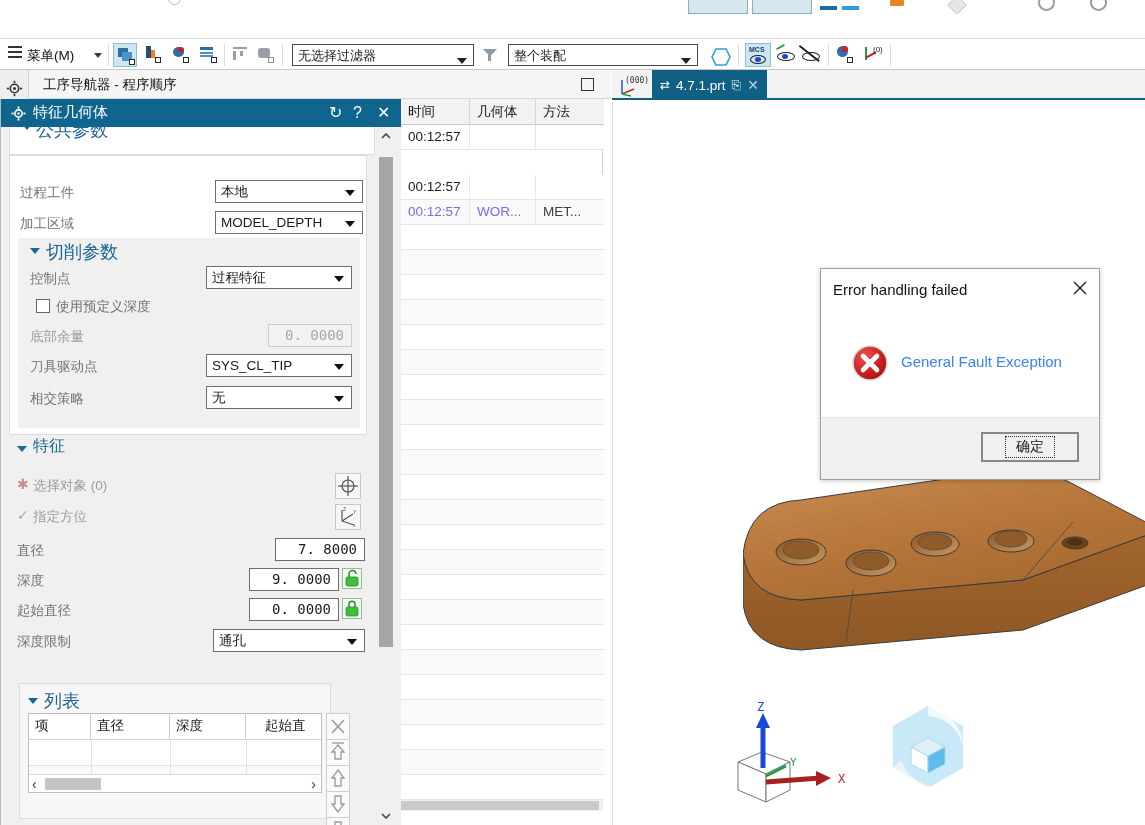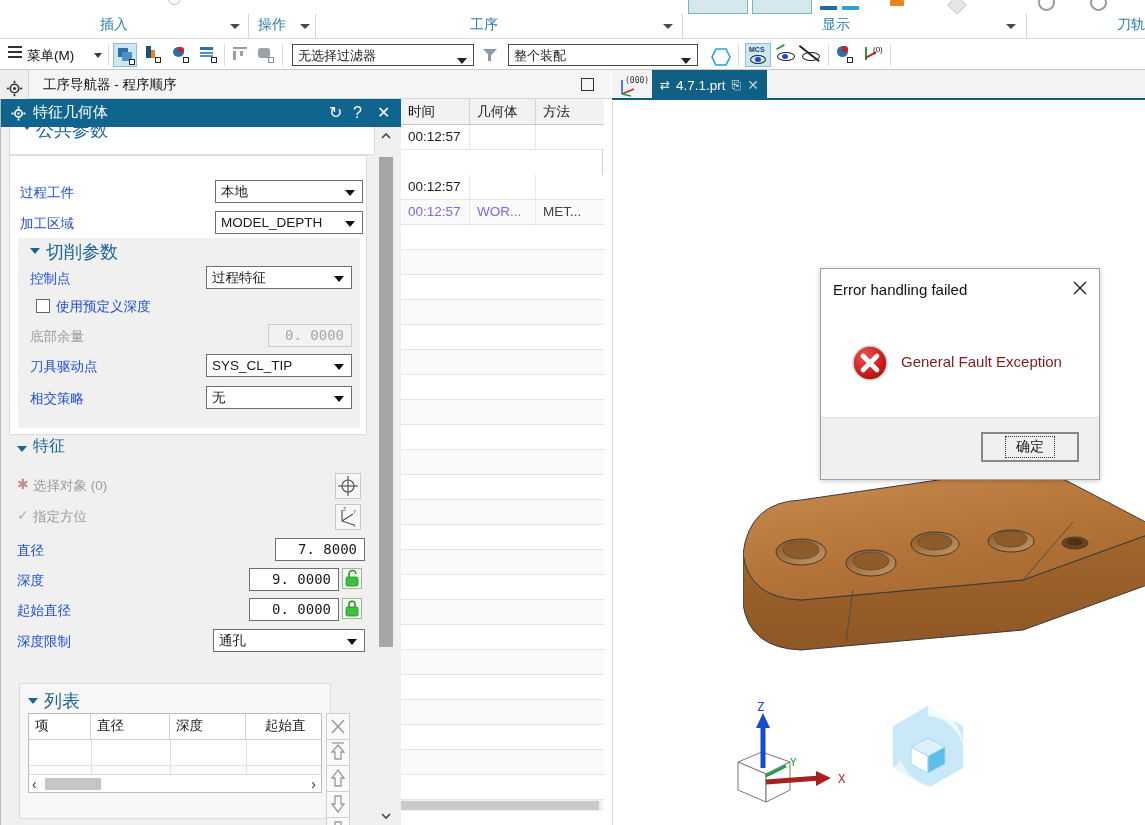--- a/index.html
+++ b/index.html
@@ -125,21 +125,21 @@
   #sb-up { position:absolute; left:0; top:0; width:18px; height:18px; }
   #sb-dn { position:absolute; left:0; bottom:0; width:18px; height:18px; }
   #sb-thumb { position:absolute; left:2px; top:30px; width:14px; height:490px; background:#a6a6a6; }
   .chev { position:absolute; left:4px; width:10px; height:6px; }
 
   
   .card { position:absolute; left:10px; background:#ffffff; border:1px solid #dcdcdc; }
   .sec-head { position:absolute; font-size:18px; color:#1a6496; white-space:nowrap; }
   .sec-tri { position:absolute; width:0; height:0;
     border-left:5px solid transparent; border-right:5px solid transparent; border-top:6px solid #1a6496; }
-  .lbl { position:absolute; font-size:13.5px; color:#1d4ed8; white-space:nowrap; }
+  .lbl { position:absolute; font-size:13.5px; color:#737373; white-space:nowrap; }
   .lbl.dim { color:#9c9c9c; }
   .combo { position:absolute; height:23px; background:#fff; border:1px solid #6e6e6e;
            font-size:13.5px; line-height:21px; padding-left:5px; overflow:hidden; white-space:nowrap; }
   .combo .ca { position:absolute; top:9px; right:7px; width:0; height:0;
     border-left:5px solid transparent; border-right:5px solid transparent; border-top:6px solid #111; }
   .numfield { position:absolute; height:23px; background:#fff; border:1px solid #6e6e6e;
               font-size:14px; line-height:21px; text-align:right; padding-right:7px;
               font-family:"DejaVu Sans Mono","Liberation Mono",monospace; white-space:nowrap; }
   .numfield.dis { background:#f2f2f2; border-color:#cccccc; color:#a6a6a6; }
   .chk { position:absolute; width:14px; height:14px; border:1px solid #666; background:#fff; }
@@ -158,21 +158,21 @@
   .sidebtn { position:absolute; width:24px; height:27px; border:1px solid #cfcfcf; background:#fafafa; }
 
   
   #err {
     position:absolute; left:820px; top:268px; width:280px; height:212px;
     background:#fff; border:1px solid #a0a0a0; box-shadow:0 1px 5px rgba(0,0,0,.22);
   }
   #err-title { position:absolute; left:12px; top:12px; font-size:15px; color:#111; white-space:nowrap; }
   #err-close { position:absolute; right:8px; top:8px; width:22px; height:22px; }
   #err-icon { position:absolute; left:30px; top:75px; width:38px; height:38px; }
-  #err-msg { position:absolute; left:80px; top:84px; font-size:15px; color:#7f1d1d; white-space:nowrap; }
+  #err-msg { position:absolute; left:80px; top:84px; font-size:15px; color:#3b82f6; white-space:nowrap; }
   #err-footer { position:absolute; left:0; bottom:0; width:278px; height:62px; background:#f0f0f0; border-top:1px solid #e2e2e2; }
   #err-ok {
     position:absolute; right:20px; top:14px; width:98px; height:30px;
     background:#f0f0f0; border:2px solid #888; font-size:14px;
     display:flex; align-items:center; justify-content:center;
   }
   #err-ok span { border:1px dotted #333; padding:1px 10px; }
 </style>
 </head>
 <body>
@@ -183,35 +183,20 @@
     <div class="ri-box" style="left:752px; width:60px;"></div>
     <div class="ri-orange" style="left:890px;"></div>
     <div class="ri-diamond" style="left:950px;"></div>
     <div class="ri-circle" style="left:1038px;"></div>
     <div class="ri-circle" style="left:1090px;"></div>
     <div class="ri-blue-tick" style="left:820px;"></div>
     <div class="ri-blue-tick2" style="left:842px;"></div>
     <div class="ri-circle" style="left:168px; top:-8px; width:13px; height:13px; border-width:1px; border-color:#bbb;"></div>
   </div>
 
-  <div id="ribbon-groups">
-    <div class="rg-label" style="left:100px;">插入</div>
-    <div class="rg-arrow" style="left:230px;"></div>
-    <div class="rg-sep" style="left:248px;"></div>
-    <div class="rg-label" style="left:258px;">操作</div>
-    <div class="rg-arrow" style="left:300px;"></div>
-    <div class="rg-sep" style="left:315px;"></div>
-    <div class="rg-label" style="left:470px;">工序</div>
-    <div class="rg-arrow" style="left:663px;"></div>
-    <div class="rg-sep" style="left:682px;"></div>
-    <div class="rg-label" style="left:822px;">显示</div>
-    <div class="rg-arrow" style="left:1006px;"></div>
-    <div class="rg-sep" style="left:1026px;"></div>
-    <div class="rg-label" style="left:1117px;">刀轨</div>
-  </div>
 </div>
 
 <div id="cmdbar">
   <div id="hamburger">
       <i></i>
       <i></i>
       <i></i>
     </div>
   <div id="menu-label">
     <span>菜单(M)</span>

